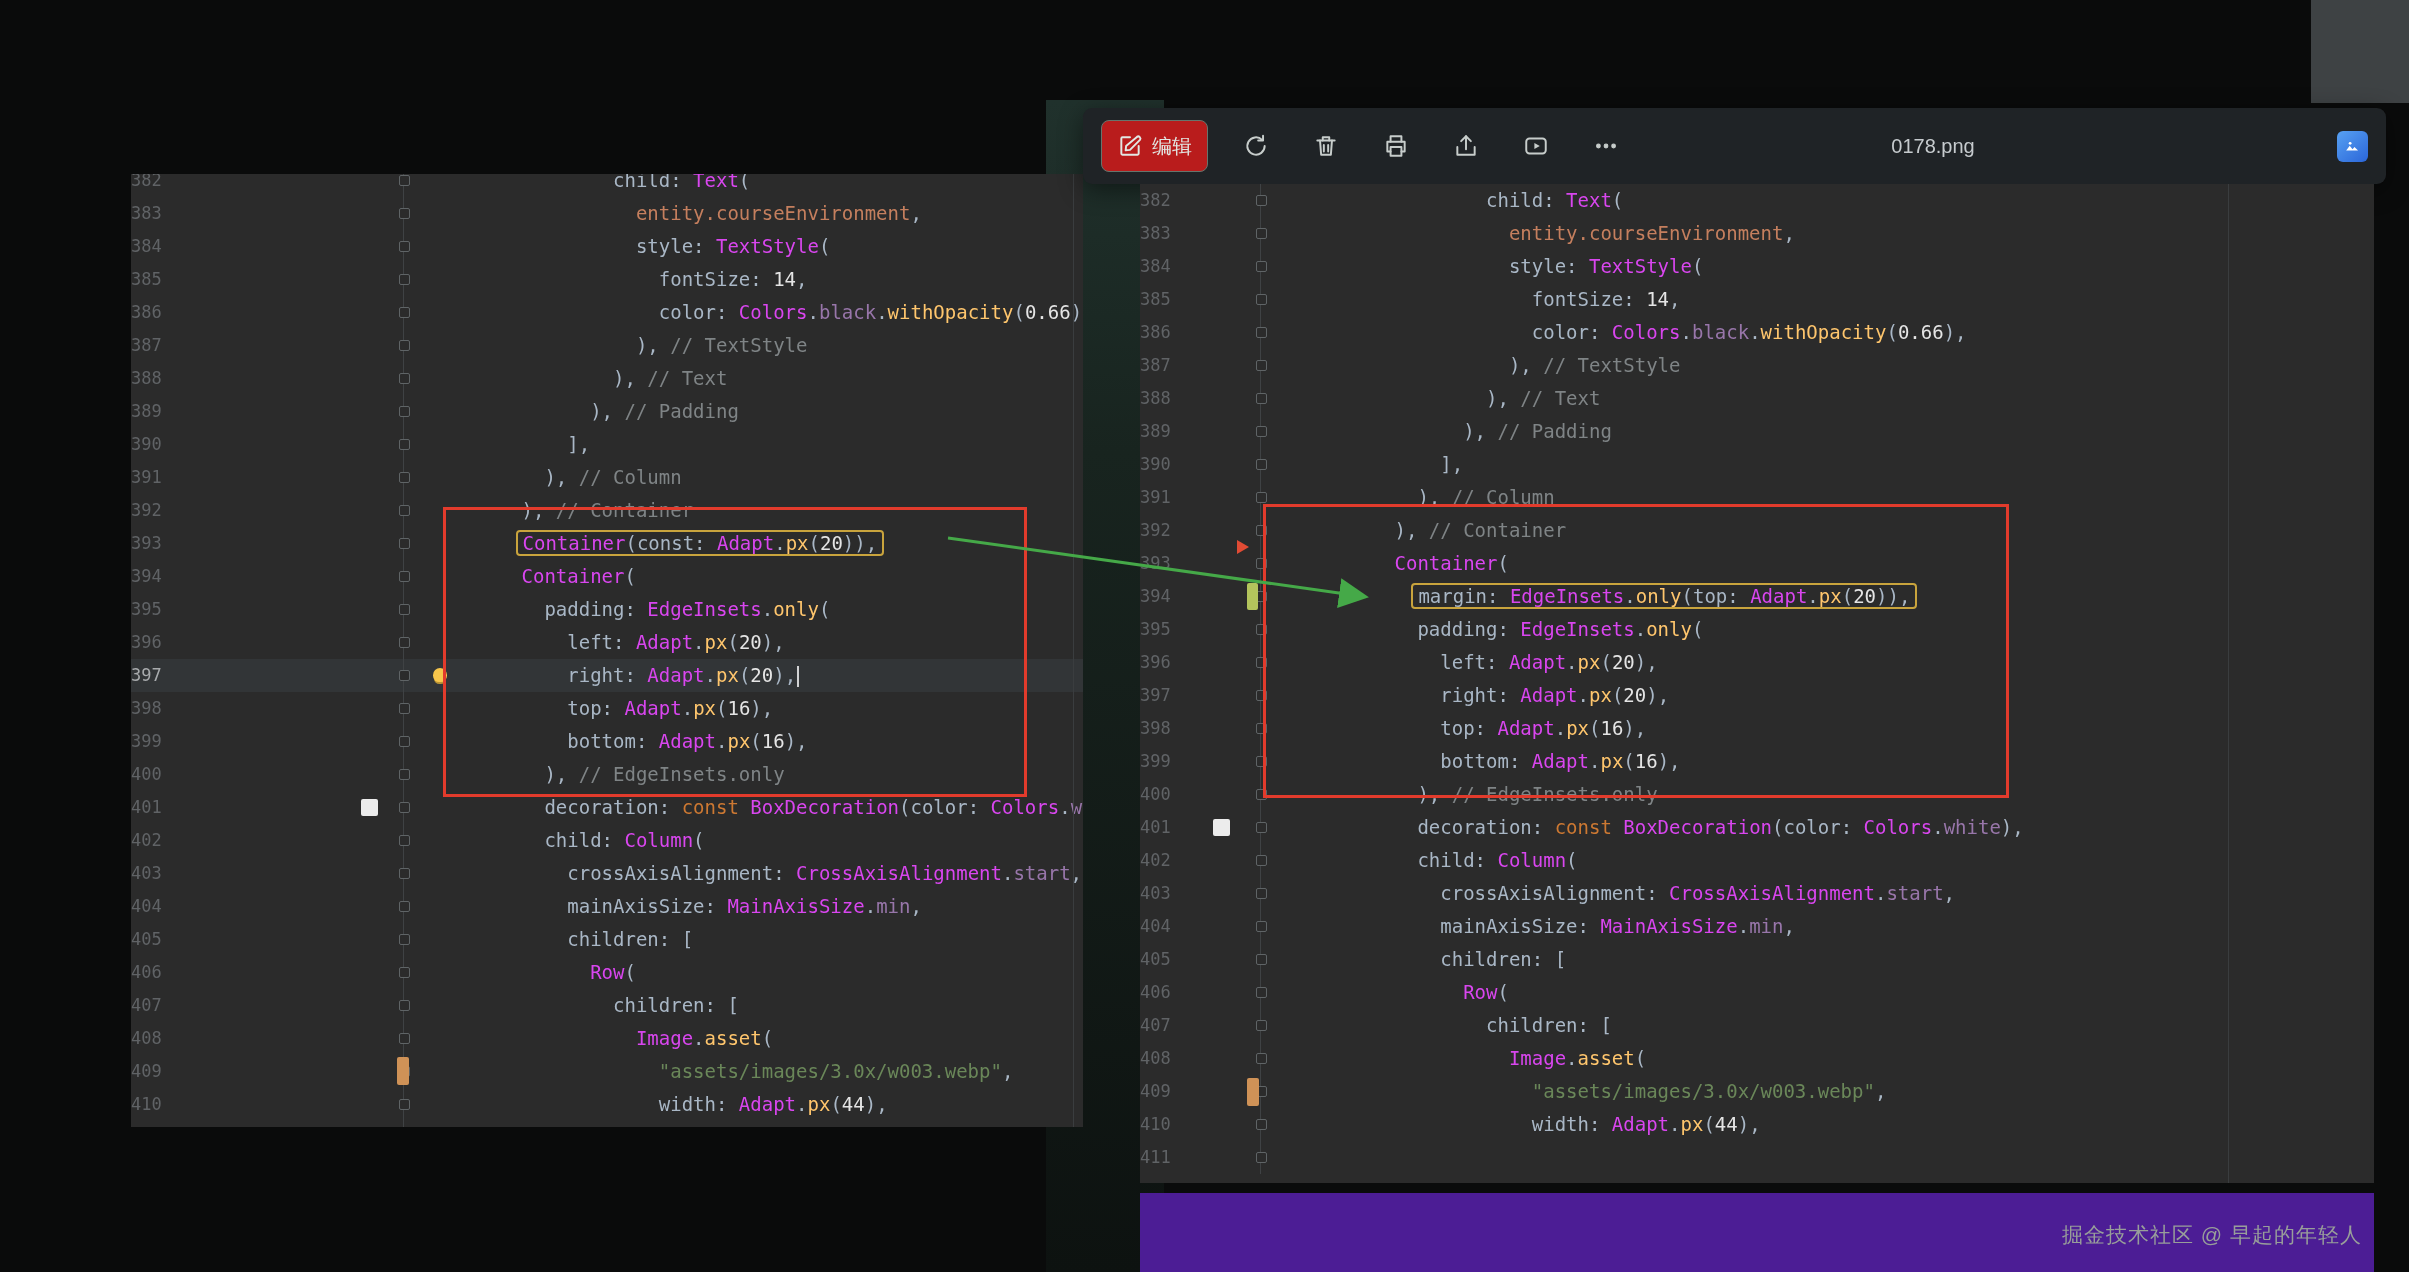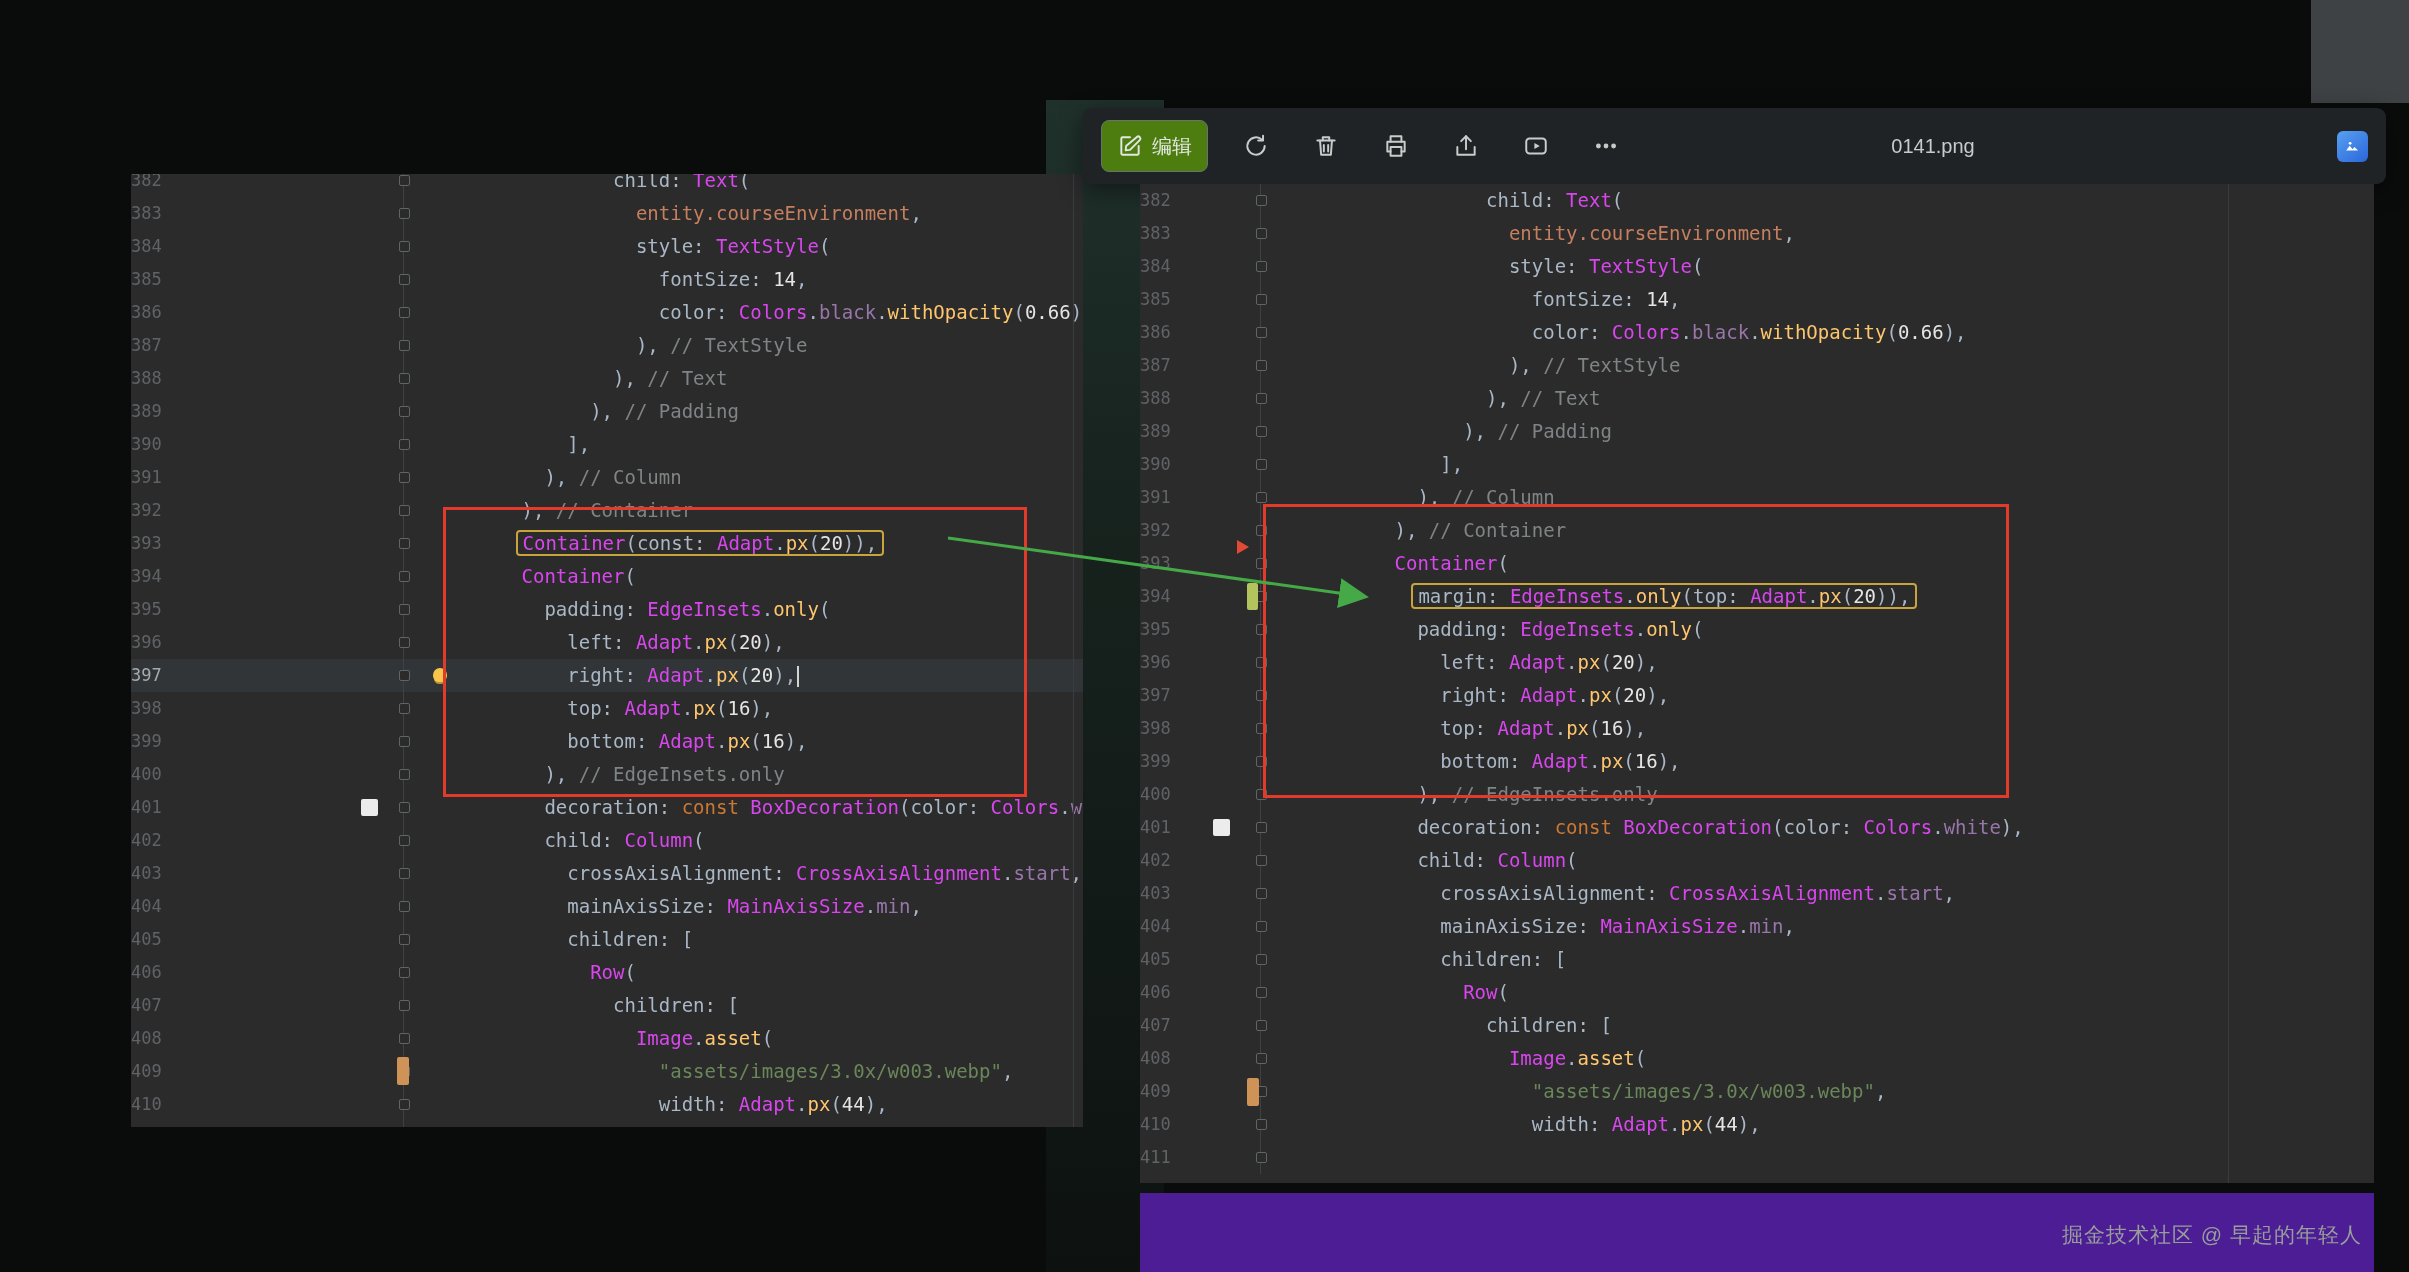--- a/index.html
+++ b/index.html
@@ -53,21 +53,21 @@
   #left-editor .mark-orange-bar{left:266px;top:2px}
   #right-editor .mark-red-arrow{left:97px;top:-7px}
   #right-editor .mark-green-bar{left:107px;top:3px}
   #right-editor .mark-white-square{left:73px;top:8px}
   #right-editor .mark-orange-bar{left:107px;top:3px}
 
   
   #viewer{position:absolute;left:1083px;top:108px;width:1303px;height:1164px;z-index:3}
   .toolbar{position:absolute;left:0;top:0;width:1303px;height:76px;background:#1f2326;border-radius:9px;
     display:flex;align-items:center;padding:0 18px;gap:26px;box-shadow:0 6px 24px rgba(0,0,0,.45)}
-  .edit-btn{display:flex;align-items:center;gap:9px;height:52px;padding:0 15px;background:#4d7c0f;
+  .edit-btn{display:flex;align-items:center;gap:9px;height:52px;padding:0 15px;background:#b91c1c;
     border:1px solid #67746c;border-radius:8px;color:#e2e7e3;font-size:20px;cursor:pointer;font-family:inherit}
   .edit-btn svg{stroke:#e2e7e3}
   .tbtn{width:44px;height:44px;background:none;border:none;display:flex;align-items:center;justify-content:center;cursor:pointer;padding:0}
   .tbtn svg{stroke:#c7cdcb}
   .icon-svg{fill:none;stroke-width:1.8;stroke-linecap:round;stroke-linejoin:round}
   .filename{position:absolute;left:850px;transform:translateX(-50%);color:#c6cbce;font-size:20px}
   .img-badge{position:absolute;right:18px;top:23px;width:31px;height:31px;border-radius:6px;border:none;cursor:pointer;
     background:linear-gradient(140deg,#57a1f2,#2b66d9);display:flex;align-items:center;justify-content:center}
   #right-editor{position:absolute;left:57px;top:76px;width:1234px;height:999px}
   .bottom-strip{position:absolute;left:57px;top:1085px;width:1234px;height:105px;background:#4c1d95}
@@ -166,21 +166,21 @@
             <path d="M10.5 9.2l5 2.8-5 2.8z" fill="#c7cdcb" stroke="none"></path>
         </svg>
       </button>
       <button class="tbtn">
         <svg width="26" height="26" viewBox="0 0 24 24">
           <circle cx="5" cy="12" r="1.7" fill="#c7cdcb"></circle>
             <circle cx="12" cy="12" r="1.7" fill="#c7cdcb"></circle>
             <circle cx="19" cy="12" r="1.7" fill="#c7cdcb"></circle>
         </svg>
       </button>
-      <div class="filename">0141.png</div>
+      <div class="filename">0178.png</div>
       <button class="img-badge">
         <svg width="19" height="19" viewBox="0 0 24 24">
           <path fill="#ffffff" d="M4 17l4.5-6 3.5 4.5 2.5-3L19 17z"></path>
             <circle cx="9" cy="8" r="1.8" fill="#ffffff"></circle>
         </svg>
       </button>
     </div>
 
     <div class="editor" id="right-editor">
       <div class="rows">

